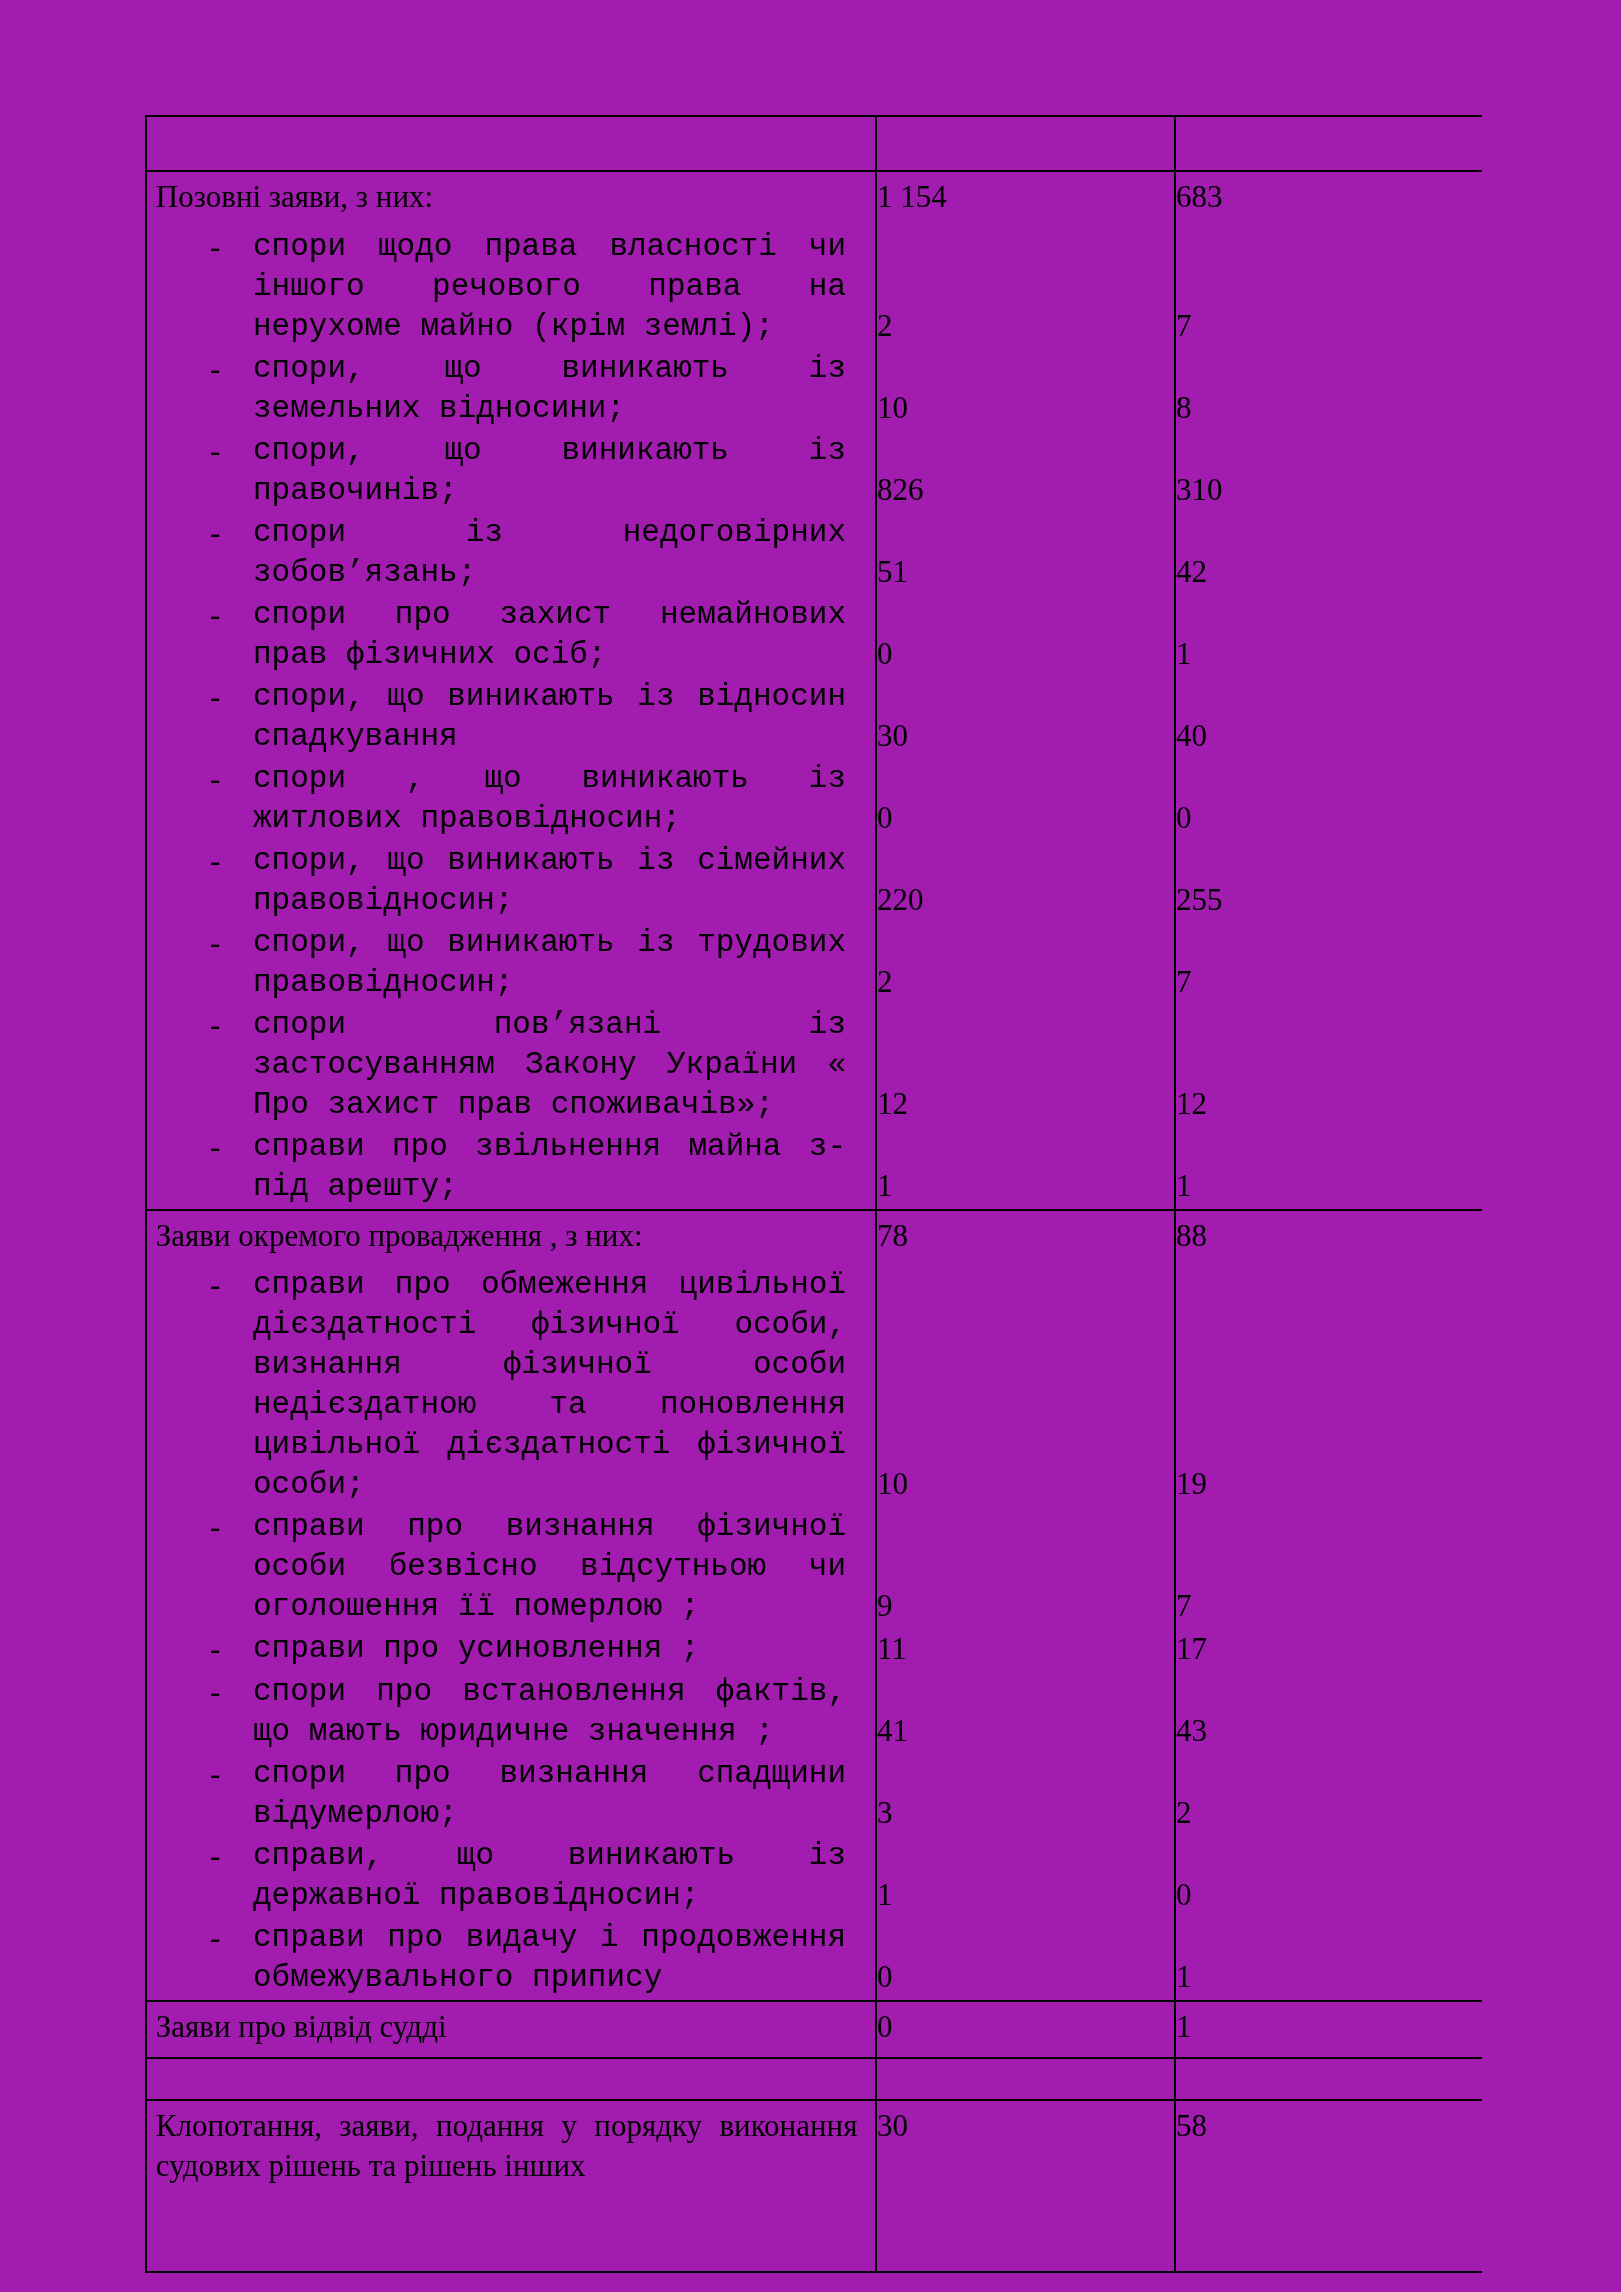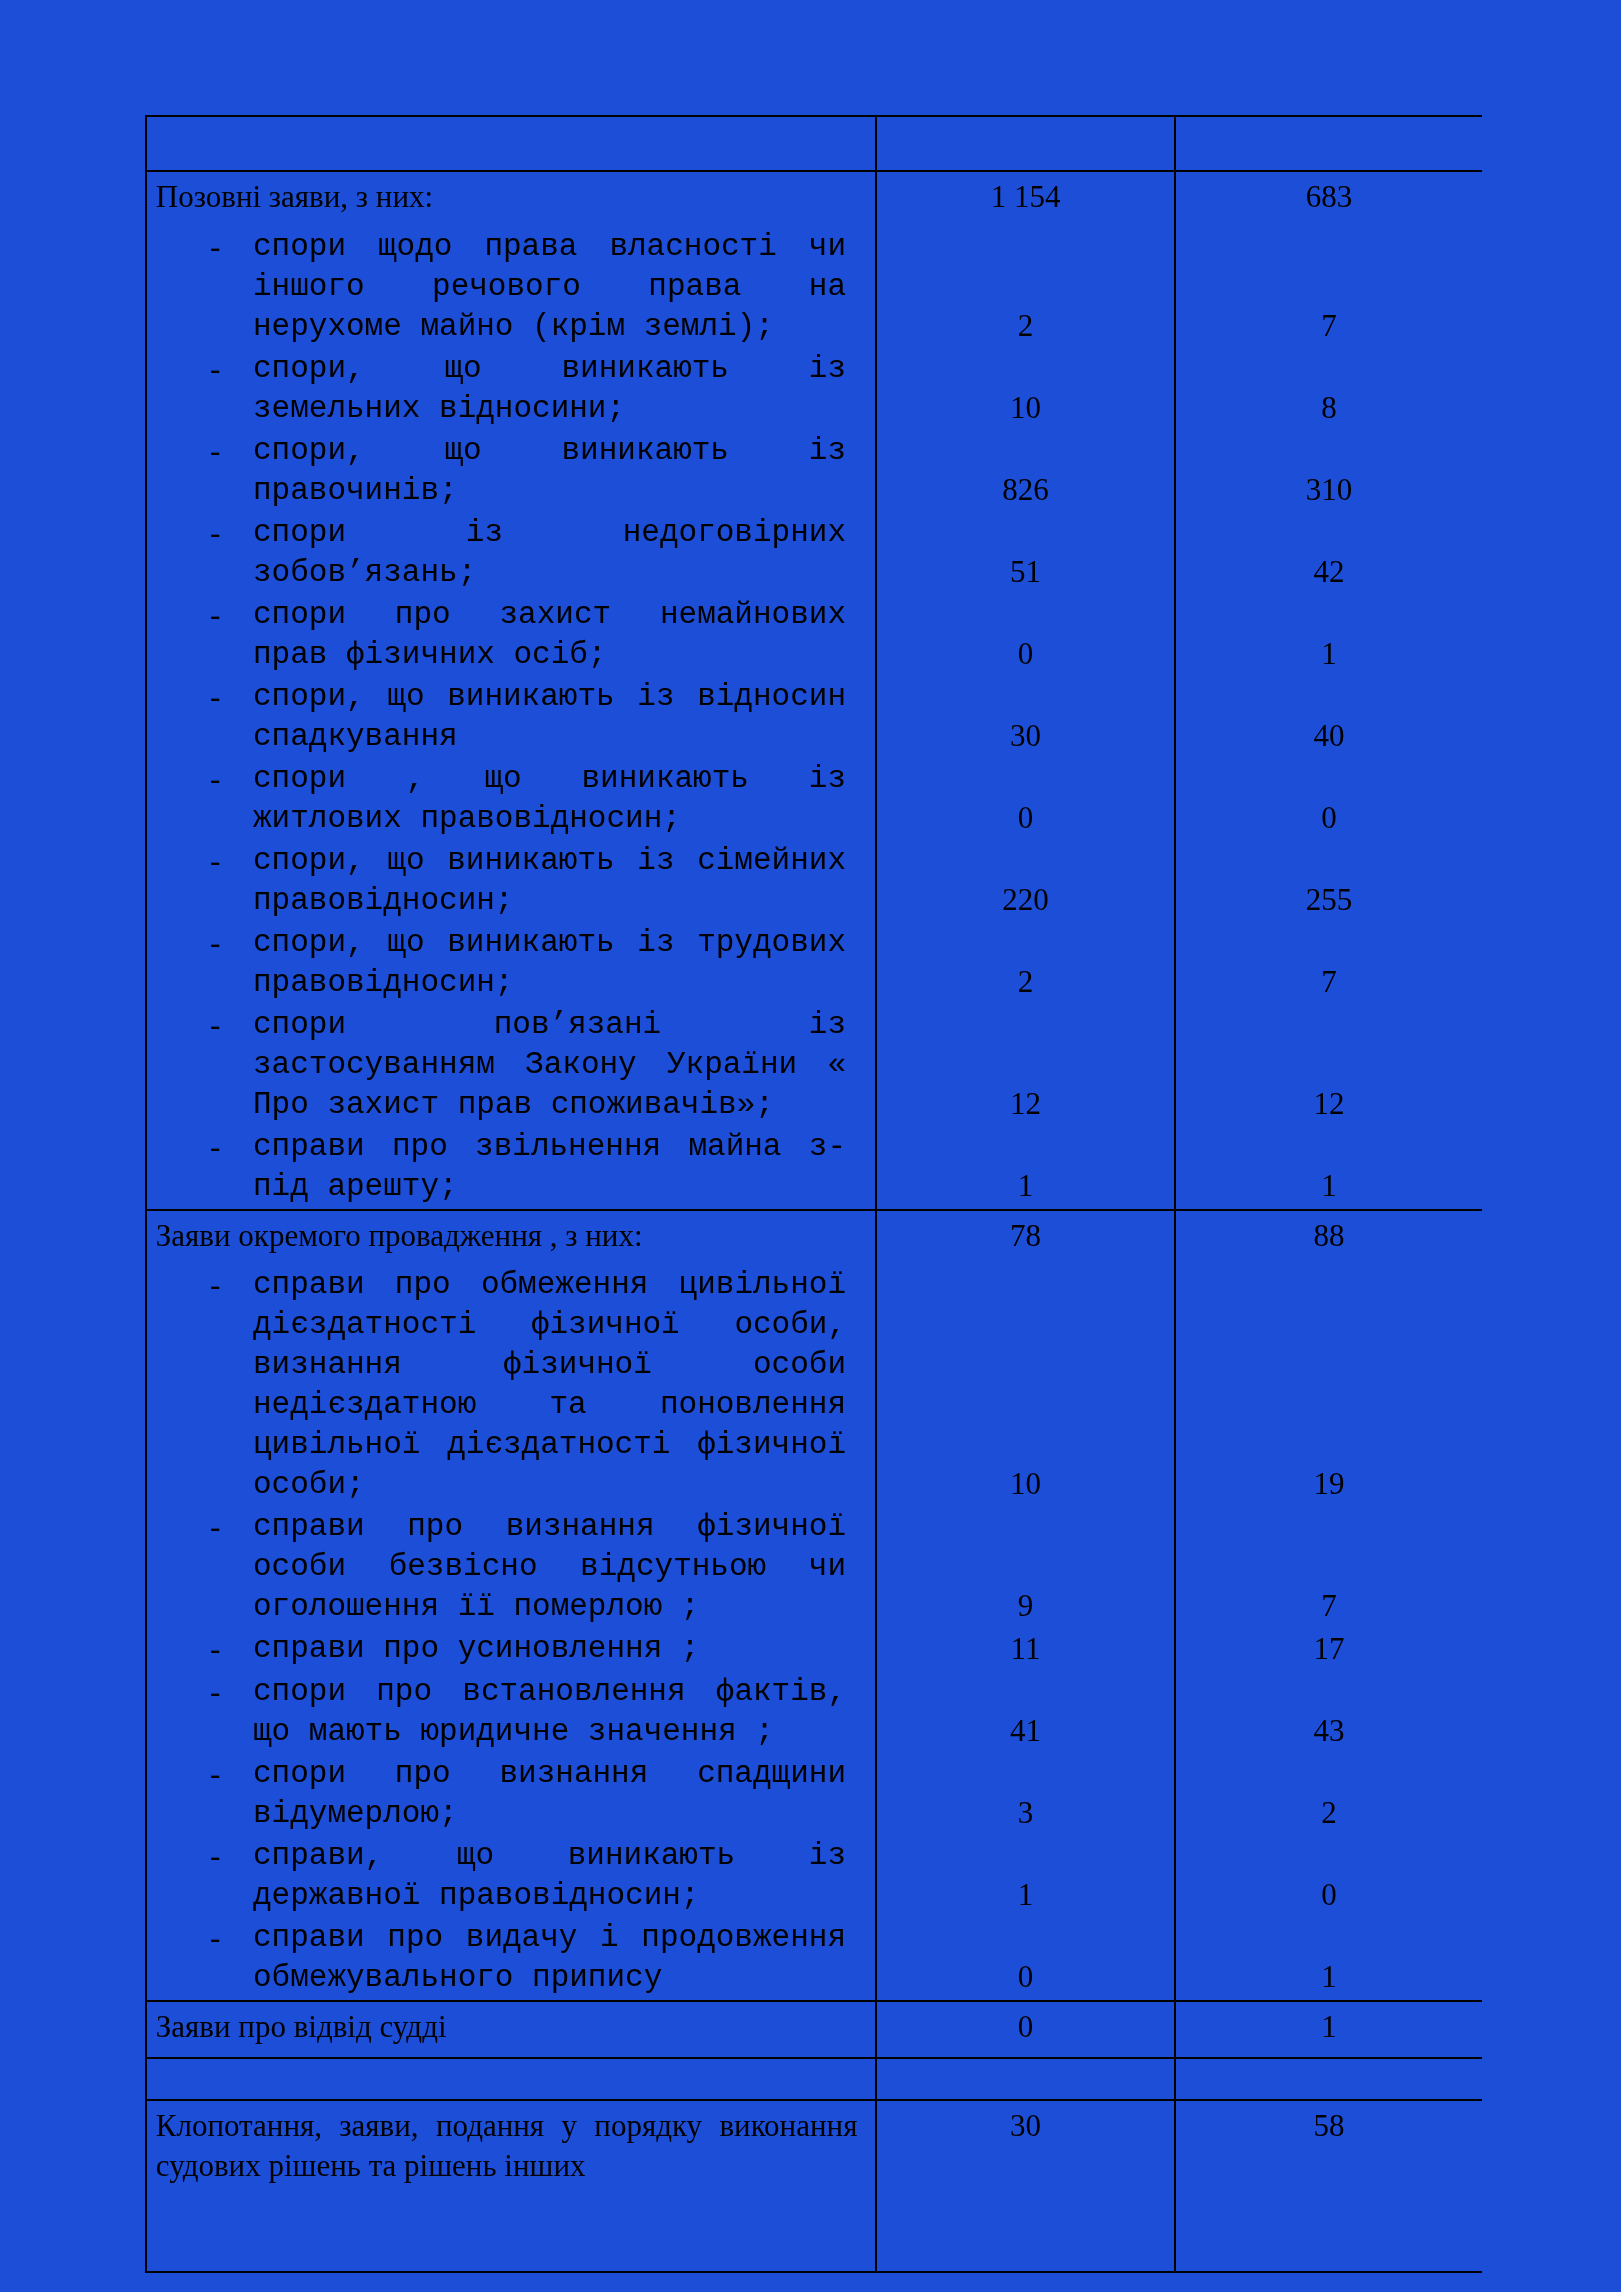--- a/index.html
+++ b/index.html
@@ -6,21 +6,21 @@
   body {
     width: 1621px; height: 2293px;
     background: #ffffff;
     font-family: "Liberation Serif", serif;
     color: #000000;
     overflow: hidden;
   }
   .page {
     position: relative;
     width: 1621px; height: 2293px;
-    background: #1d4ed8;
+    background: #a21caf;
     overflow: hidden;
   }
   .table-wrap {
     position: absolute;
     left: 145px; top: 115px;
     width: 1337px; height: 2154px;
     overflow: hidden;
     border-top: 2px solid #000;
     border-bottom: 2px solid #000;
   }
@@ -42,21 +42,21 @@
     word-wrap: break-word;
   }
   tr.header-row td { height: 53px; }
   tr.bordered td { border-top: 2px solid #000; }
   tr.spacer td { height: 25.5px; }
   tr.cut td { height: 314px; }
   .title-cell {
     padding: 4.9px 17.6px 9.8px 8.8px;
     text-align: justify;
   }
-  td.val { text-align: center; }
+  td.val { text-align: left; }
   td.val.top { vertical-align: top; padding-top: 4.9px; }
   td.val.bottom { vertical-align: bottom; padding-bottom: 2.9px; }
   .item {
     display: flex;
     padding: 0 29px 2px 63px;
   }
   .dash { flex: none; width: 43px; }
   .itxt { flex: 1 1 auto; text-align: justify; font-family: Liberation Mono, monospace; }
 </style>
 </head>

